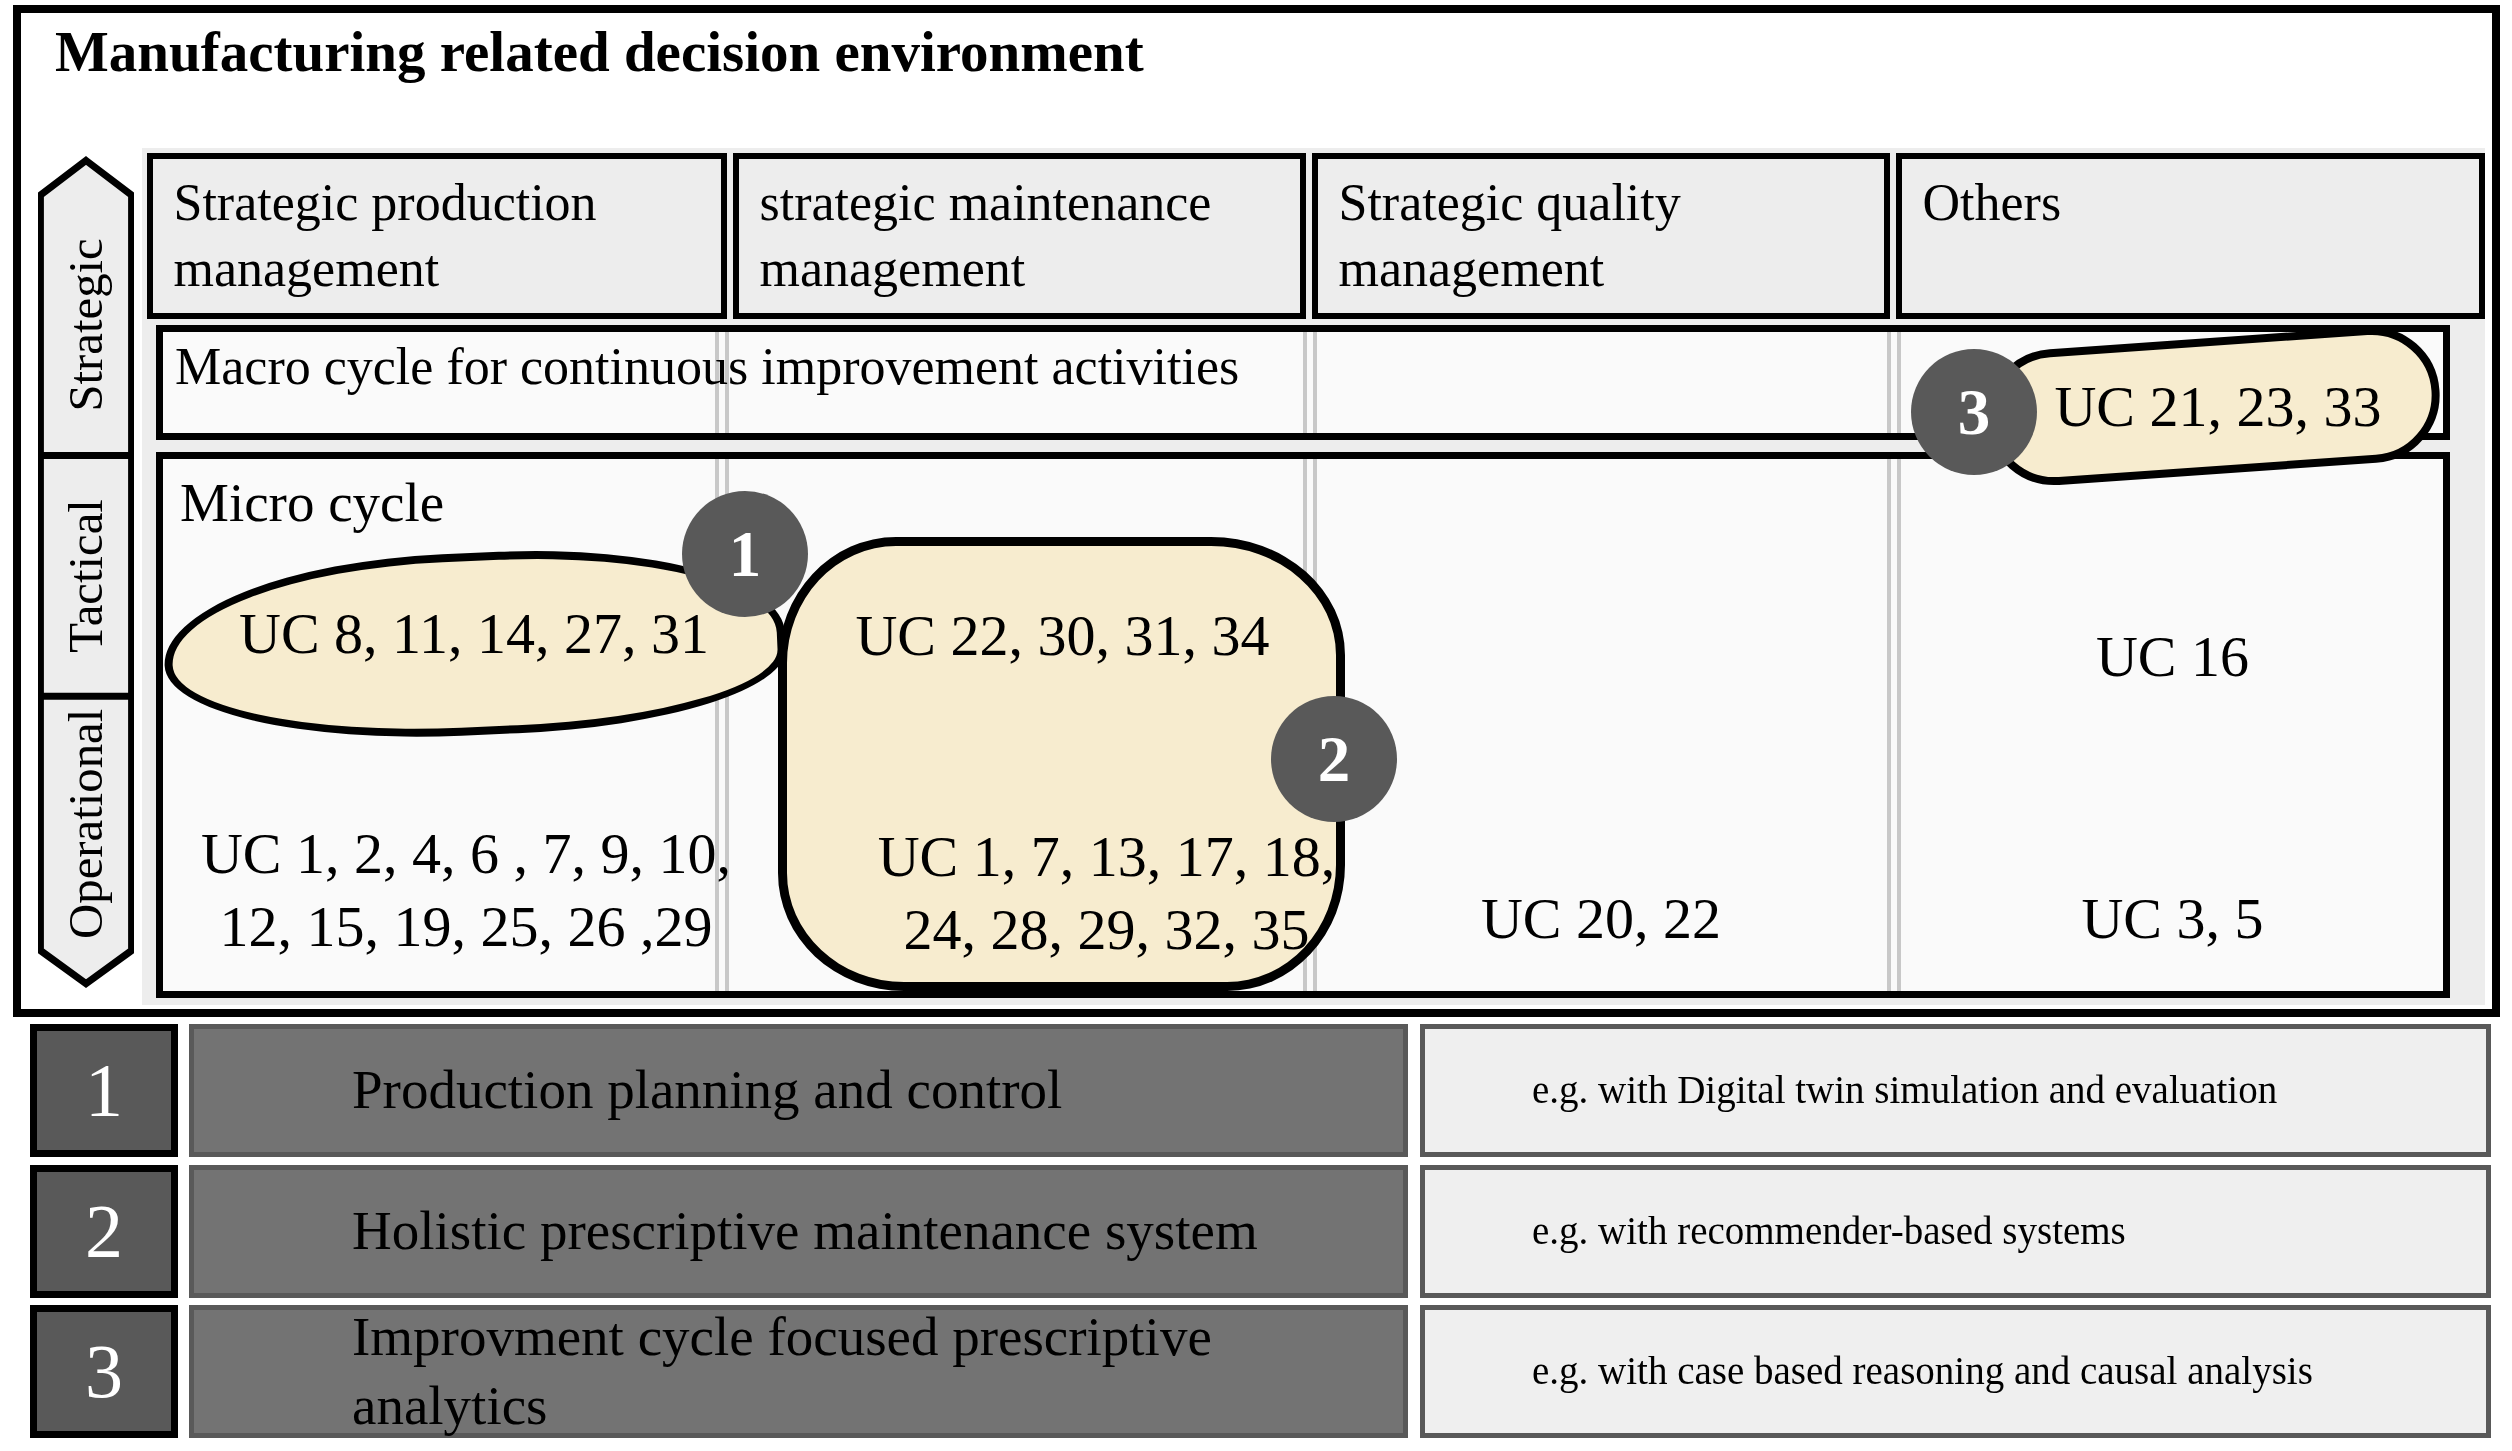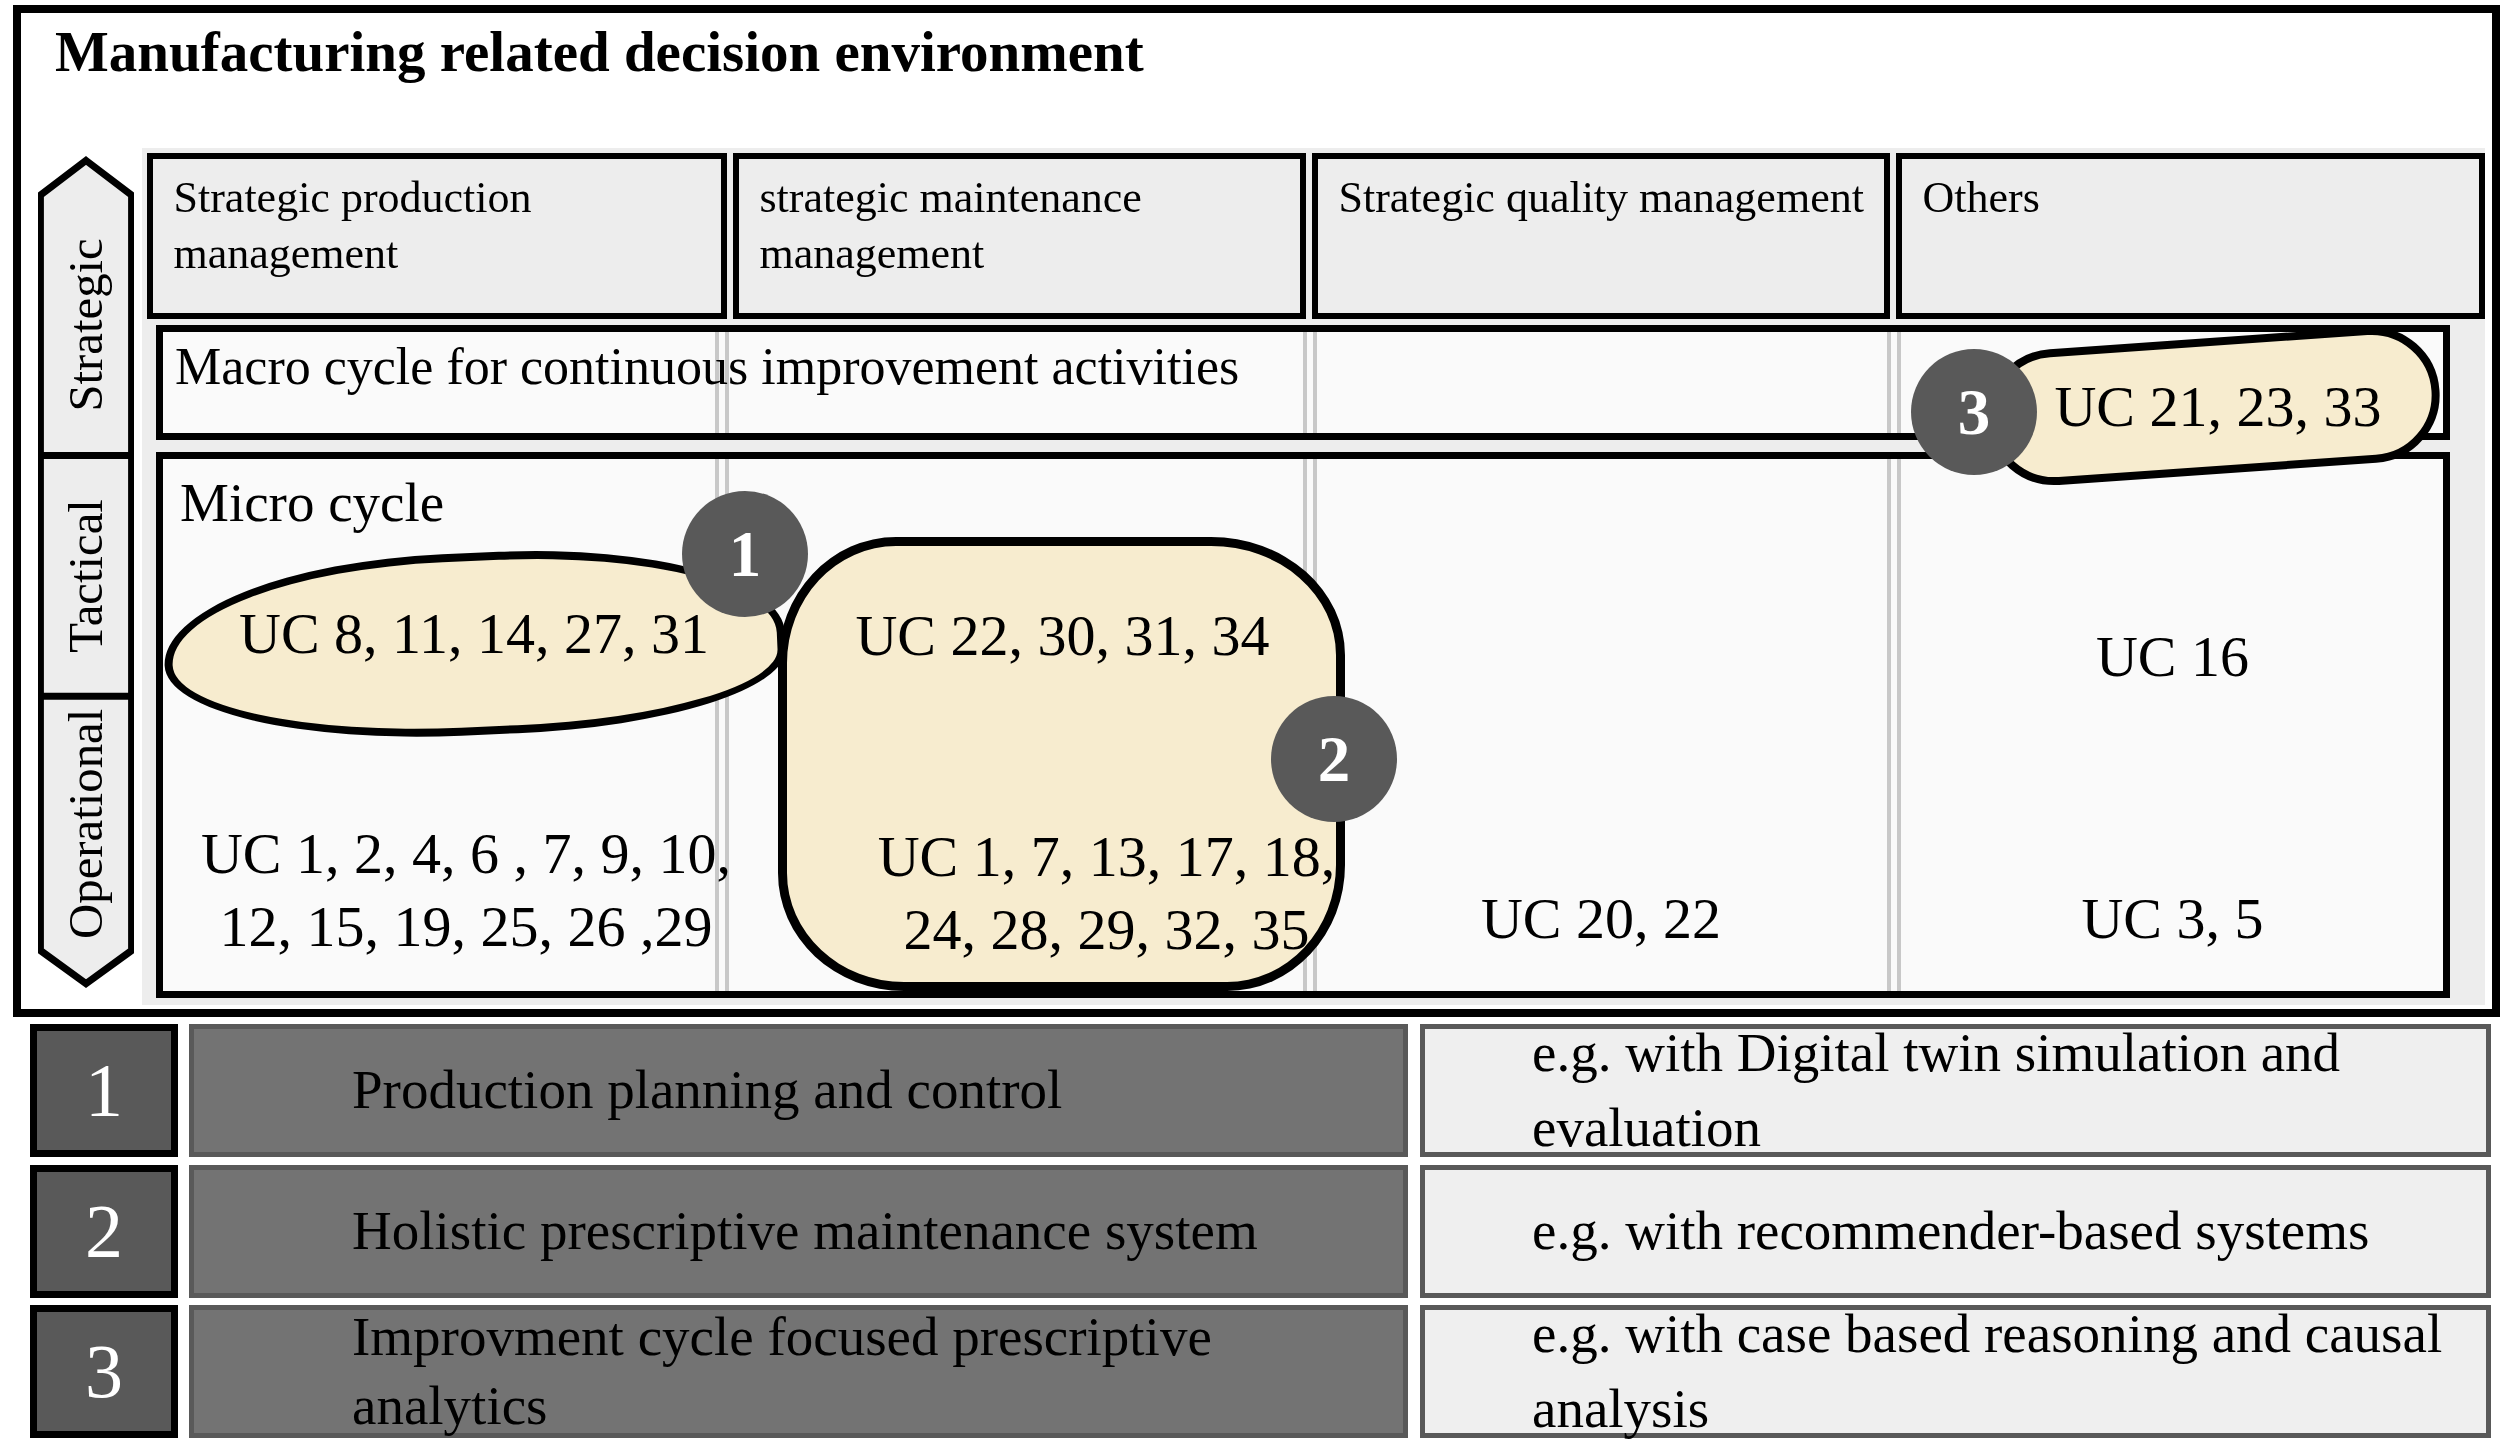--- a/index.html
+++ b/index.html
@@ -8,21 +8,21 @@
   .abs{position:absolute;box-sizing:border-box;}
 
   
   .frame{left:12.6px;top:4.7px;width:2487px;height:1012px;border:8px solid #000;background:#fff;z-index:0;}
   .panel{left:142px;top:148px;width:2343px;height:857px;background:#EDEDED;z-index:1;}
 
   .title{left:55px;top:19px;font-size:57px;font-weight:bold;z-index:3;white-space:nowrap;}
 
   
   .hbox{top:153px;height:166px;background:#EDEDED;border:6.3px solid #000;z-index:2;
-        font-size:44px;line-height:1.27;padding:11px 8px 0 20.5px;}
+        font-size:52px;line-height:1.27;padding:11px 8px 0 20.5px;}
   .hb1{left:147px;width:580px;}
   .hb2{left:733px;width:573px;}
   .hb3{left:1312px;width:578px;}
   .hb4{left:1896px;width:589px;}
 
   
   .macro{left:156px;top:325px;width:2294px;height:115px;background:#FAFAFA;border:7px solid #000;z-index:2;}
   .micro{left:156px;top:452px;width:2294px;height:546px;background:#FAFAFA;border:7px solid #000;z-index:2;}
 
   
@@ -67,21 +67,21 @@
   .axis text{font-size:62px;fill:#000;font-family:"Liberation Serif","DejaVu Serif",serif;}
 
   
   .numbox{left:30px;width:148px;height:133px;background:#595959;border:7px solid #000;
           color:#fff;display:flex;align-items:center;justify-content:center;font-size:76px;z-index:2;}
   .lorange{left:189px;width:1219px;height:133px;background:#737373;border:5.5px solid #595959;
            display:flex;align-items:center;z-index:2;}
   .lorange .txt{padding-left:158px;font-size:55px;line-height:1.25;}
   .lgray{left:1420px;width:1071px;height:133px;background:#EFEFEF;border:5.5px solid #595959;
          display:flex;align-items:center;z-index:2;}
-  .lgray .txt{padding-left:107px;padding-right:25px;font-size:55px;line-height:1.35;}
+  .lgray .txt{padding-left:107px;padding-right:25px;font-size:39px;line-height:1.35;}
   .r1{top:1024px;} .r2{top:1165px;} .r3{top:1305px;}
 </style>
 </head>
 <body>
 
 <div>
 
   <div class="abs frame"></div>
   <div class="abs panel"></div>
 

